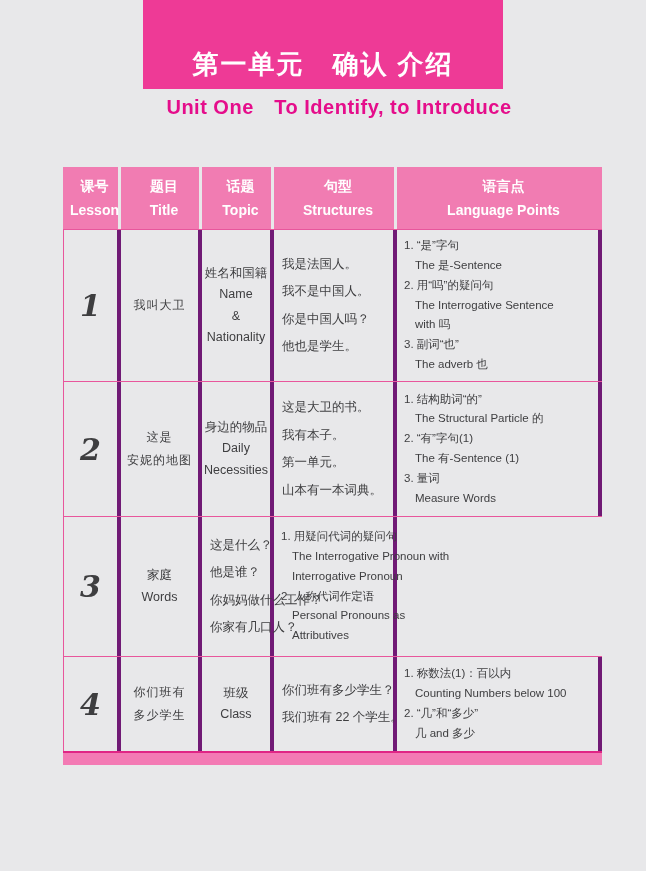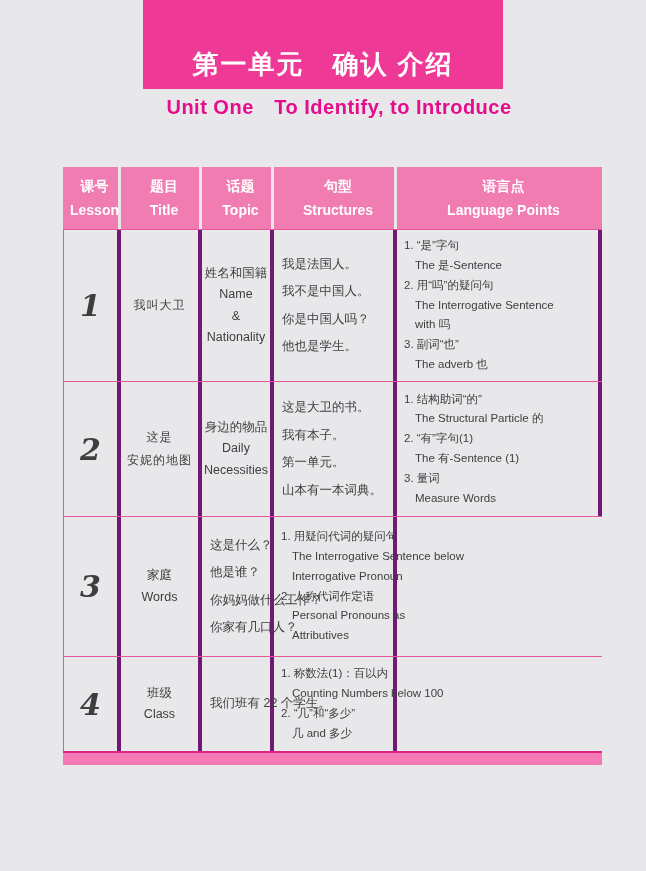--- a/index.html
+++ b/index.html
@@ -203,37 +203,42 @@
         <span>Words</span>
       </div>
       <div class="td td-struct">
         <span>这是什么？</span>
         <span>他是谁？</span>
         <span>你妈妈做什么工作？</span>
         <span>你家有几口人？</span>
       </div>
       <div class="td td-lp">
         <span class="lp-line">1. 用疑问代词的疑问句</span>
-        <span class="lp-line indent">The Interrogative Sentence below</span>
+        <span class="lp-line indent">The Interrogative Pronoun with</span>
         <span class="lp-line indent">Interrogative Pronoun</span>
         <span class="lp-line">2. 人称代词作定语</span>
         <span class="lp-line indent">Personal Pronouns as</span>
         <span class="lp-line indent">Attributives</span>
       </div>
     </div>
 
     <div class="trow row-4">
       <div class="td td-lesson">
         <span>4</span>
       </div>
+      <div class="td td-title">
+        <span>你们班有</span>
+        <span>多少学生</span>
+      </div>
       <div class="td td-topic">
         <span>班级</span>
         <span>Class</span>
       </div>
       <div class="td td-struct">
+        <span>你们班有多少学生？</span>
         <span>我们班有 22 个学生。</span>
       </div>
       <div class="td td-lp">
         <span class="lp-line">1. 称数法(1)：百以内</span>
         <span class="lp-line indent">Counting Numbers below 100</span>
         <span class="lp-line">2. “几”和“多少”</span>
         <span class="lp-line indent">几 and 多少</span>
       </div>
     </div>
 

